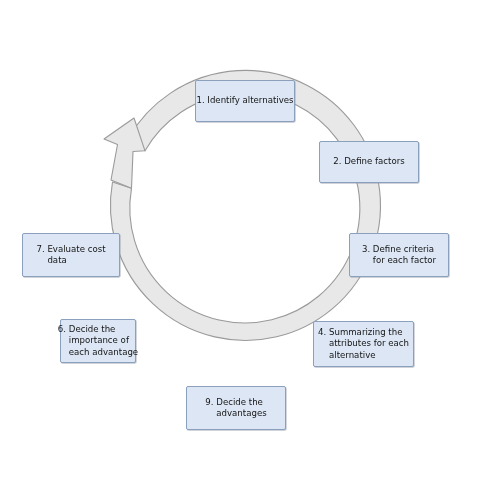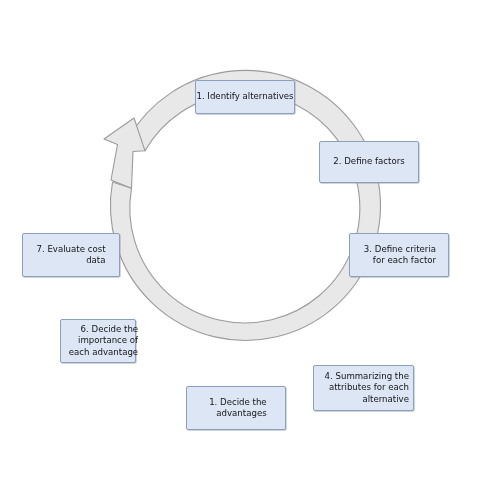--- a/index.html
+++ b/index.html
@@ -36,21 +36,21 @@
     align-items: center;
     justify-content: center;
     box-shadow: 0.7px 0.7px 0 rgba(140,150,165,0.55);
   }
   .step-label {
     display: block;
     color: #151515;
     font-size: 8.6px;
     line-height: 11.4px;
     white-space: pre;
-    text-align: right;
+    text-align: left;
   }
   .step-label.centered-single {
     text-align: center;
   }
 </style>
 </head>
 <body>
 
 <div id="diagram-canvas">
 
@@ -68,41 +68,41 @@
                L 134.0 118.0
                L 104.0 139.0
                L 117.5 144.5
                L 111.0 180.0
                L 131.5 188.3
                L 133.0 151.5
                Z" fill="#e8e8e8" stroke="#9a9a9a" stroke-width="1.1" stroke-linejoin="round"></path>
     </g>
   </svg>
 
-  <div class="step-box" style="left:195px; top:80px; width:100px; height:34px;">
+  <div class="step-box" style="left:195px; top:80px; width:100px; height:42px;">
     <span class="step-label centered-single">1. Identify alternatives</span>
   </div>
 
   <div class="step-box" style="left:313px; top:141px; width:100px; height:42px;margin-left:6px;">
     <span class="step-label centered-single">2. Define factors</span>
   </div>
 
   <div class="step-box" style="left:349px; top:233px; width:100px; height:44px;">
     <span class="step-label">3. Define criteria
     for each factor</span>
   </div>
 
-  <div class="step-box" style="left:313px; top:321px; width:101px; height:46px;margin-top:44px;">
+  <div class="step-box" style="left:313px; top:321px; width:101px; height:46px;">
     <span class="step-label">4. Summarizing the
     attributes for each
     alternative</span>
   </div>
 
   <div class="step-box" style="left:186px; top:386px; width:100px; height:44px;">
-    <span class="step-label">1. Decide the
+    <span class="step-label">9. Decide the
     advantages</span>
   </div>
 
   <div class="step-box" style="left:60px; top:319px; width:76px; height:44px;">
     <span class="step-label">6. Decide the
     importance of
     each advantage</span>
   </div>
 
   <div class="step-box" style="left:22px; top:233px; width:98px; height:44px;">

